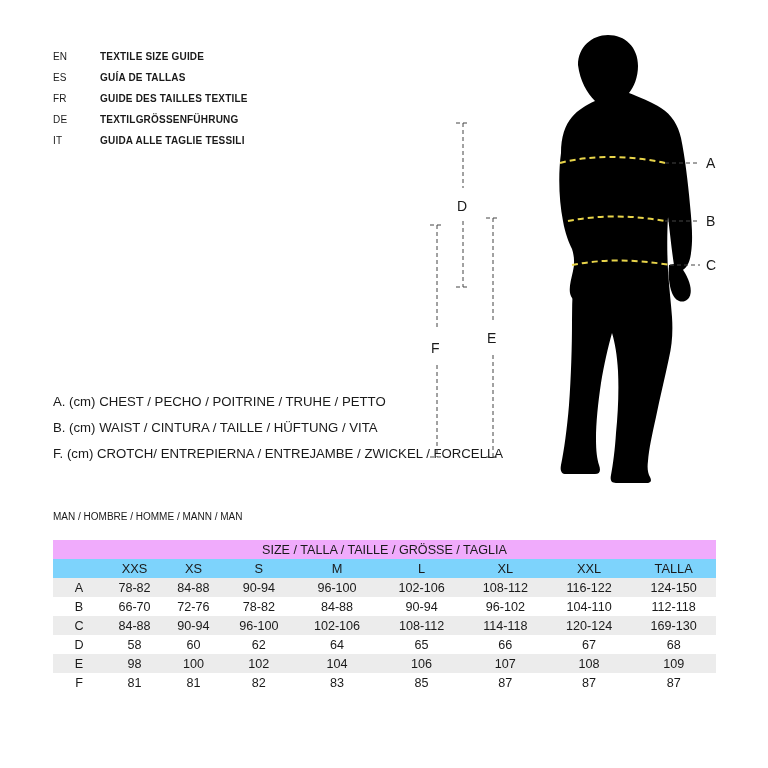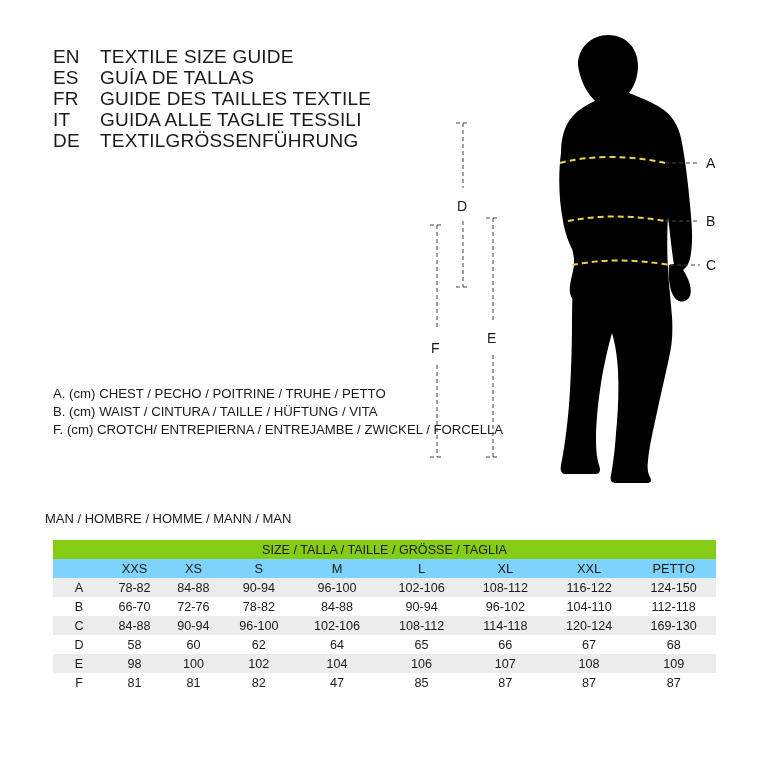--- a/index.html
+++ b/index.html
@@ -21,50 +21,52 @@
     position: absolute;
     left: 53px;
     top: 46px;
     width: 380px;
   }
   .lang-row {
     display: flex;
     align-items: baseline;
     height: 21px;
     line-height: 21px;
-    font-size: 19px;
+    font-size: 10px;
     letter-spacing: 0.2px;
   }
   .lang-code {
     width: 47px;
     flex: 0 0 47px;
     color: #1a1a1a;
   }
   .lang-text {
     white-space: nowrap;
+    font-weight: bold;
   }
 
   
   .legend {
     position: absolute;
     left: 53px;
     top: 385px;
     width: 480px;
   }
   .legend-item {
     font-size: 13.2px;
     line-height: 18.1px;
     white-space: nowrap;
+    margin-top: 8px;
   }
 
   .man-label {
     position: absolute;
-    left: 45px;
+    left: 53px;
     top: 511px;
-    font-size: 13px;
+    font-size: 10px;
   }
 
   
   .figure-wrap {
     position: absolute;
     left: 420px;
     top: 25px;
     width: 320px;
     height: 500px;
   }
@@ -86,21 +88,21 @@
   }
   table.size-table th,
   table.size-table td {
     padding: 0;
     height: 19px;
     font-weight: normal;
     text-align: center;
     color: #1a1a1a;
   }
   .hdr-row th {
-    background: #84cc16;
+    background: #f0abfc;
     text-align: left;
     padding-left: 6px;
     height: 20px;
     font-size: 12.6px;
   }
   .row-shade td {
     background: #ececec;
   }
   .row-plain td {
     background: #ffffff;
@@ -125,26 +127,26 @@
   </div>
   <div class="lang-row">
     <span class="lang-code">ES</span>
     <span class="lang-text">GUÍA DE TALLAS</span>
   </div>
   <div class="lang-row">
     <span class="lang-code">FR</span>
     <span class="lang-text">GUIDE DES TAILLES TEXTILE</span>
   </div>
   <div class="lang-row">
+    <span class="lang-code">DE</span>
+    <span class="lang-text">TEXTILGRÖSSENFÜHRUNG</span>
+  </div>
+  <div class="lang-row">
     <span class="lang-code">IT</span>
     <span class="lang-text">GUIDA ALLE TAGLIE TESSILI</span>
-  </div>
-  <div class="lang-row">
-    <span class="lang-code">DE</span>
-    <span class="lang-text">TEXTILGRÖSSENFÜHRUNG</span>
   </div>
 </div>
 
 <div class="legend">
   <div class="legend-item">A. (cm) CHEST / PECHO / POITRINE / TRUHE / PETTO</div>
   <div class="legend-item">B. (cm) WAIST / CINTURA / TAILLE / HÜFTUNG / VITA</div>
   <div class="legend-item">F. (cm) CROTCH/ ENTREPIERNA / ENTREJAMBE / ZWICKEL / FORCELLA</div>
 </div>
 
 <div class="man-label">MAN / HOMBRE / HOMME / MANN / MAN</div>
@@ -258,21 +260,21 @@
     <tbody>
       <tr class="colhdr">
         <td class="rowlabel"></td>
         <td>XXS</td>
         <td>XS</td>
         <td>S</td>
         <td>M</td>
         <td>L</td>
         <td>XL</td>
         <td>XXL</td>
-        <td>PETTO</td>
+        <td>TALLA</td>
       </tr>
 
       <tr class="row-shade">
         <td class="rowlabel">A</td>
         <td>78-82</td>
         <td>84-88</td>
         <td>90-94</td>
         <td>96-100</td>
         <td>102-106</td>
         <td>108-112</td>
@@ -326,21 +328,21 @@
         <td>107</td>
         <td>108</td>
         <td>109</td>
       </tr>
 
       <tr class="row-plain">
         <td class="rowlabel">F</td>
         <td>81</td>
         <td>81</td>
         <td>82</td>
-        <td>47</td>
+        <td>83</td>
         <td>85</td>
         <td>87</td>
         <td>87</td>
         <td>87</td>
       </tr>
     </tbody>
   </table>
 </div>
 
 </body></html>

